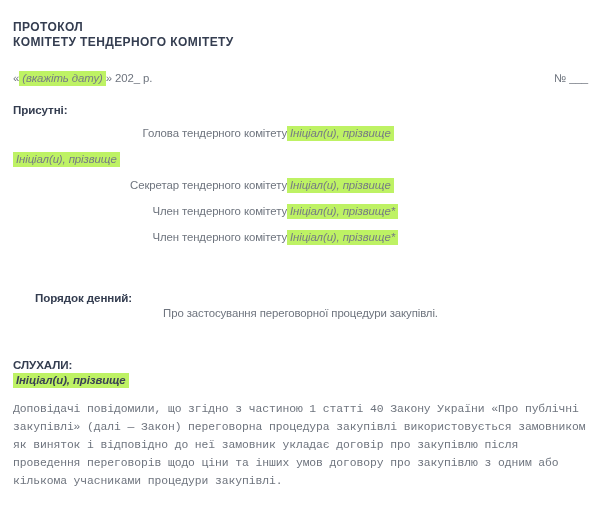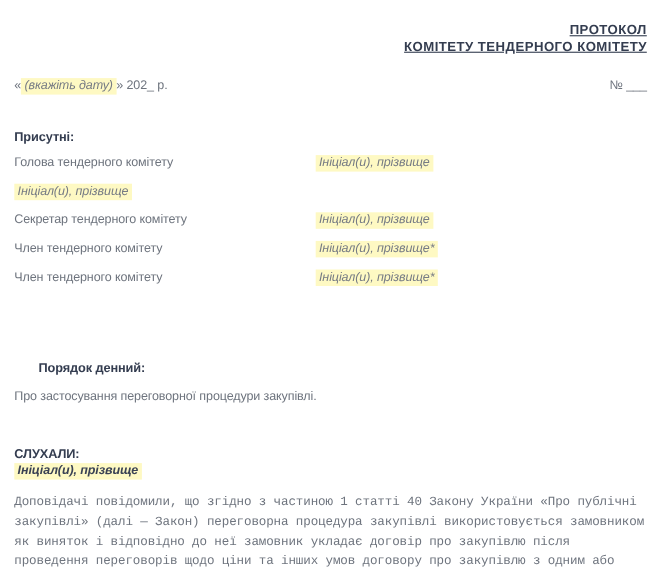--- a/index.html
+++ b/index.html
@@ -8,66 +8,66 @@
     background:#ffffff;
     overflow:hidden;
     font-family:"Liberation Sans", sans-serif;
     font-size:11.4px;
     color:#6e747e;
     letter-spacing:-0.1px;
   }
   .page { padding:20px 12px 0 13px; width:600px; height:520px; }
 
   .doc-title {
-    text-align:right;
+    text-align:left;
     color:#343d50;
     font-weight:bold;
     font-size:12px;
     line-height:15px;
     letter-spacing:0.4px;
-    text-decoration:underline;
   }
 
   .meta-row {
     display:flex;
     justify-content:space-between;
     align-items:baseline;
     margin-top:22px;
   }
   .meta-left, .meta-center, .meta-right { white-space:nowrap; }
   .meta-center { margin-left:-60px;text-align:center; }
 
   .hl {
-    background:#fef9c3;
+    background:#bef264;
     font-style:italic;
     color:#767b84;
     padding:1px 3px 2px 3px;
   }
   .hl-bold { font-weight:bold; color:#3a4254; }
 
   .section-heading {
     color:#343d50;
     font-weight:bold;
     font-size:11.6px;
     line-height:15px;
+    margin-top:18px;
   }
-  .present-heading { margin-top:33px; }
+  .present-heading { }
 
   .attendees { margin-top:3px; }
   .attendee-row {
     display:flex;
     align-items:baseline;
     margin-top:10px;
     height:16px;
   }
-  .attendee-role { flex:0 0 274px; }
+  .attendee-role { flex:0 0 274px;text-align:right; }
   .attendee-value {}
 
-  .agenda-heading { margin-top:65px;padding-left:22px; }
-  .agenda-item { margin-top:12px; line-height:15px; }
+  .agenda-heading { margin-top:43px;padding-left:22px; }
+  .agenda-item { margin-top:1px; line-height:15px;text-align:center; }
 
   .heard-block { margin-top:36px; }
   .heard-line { line-height:15.5px; }
 
   .para {
     margin-top:12px;
     line-height:18px;
     max-width:578px;
     font-family:Liberation Mono, monospace;
   }

